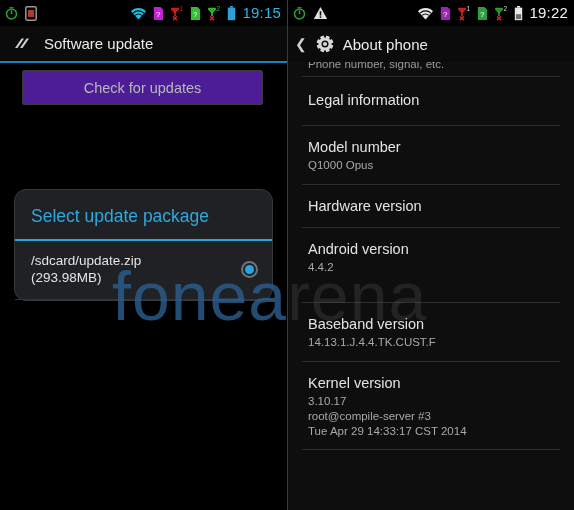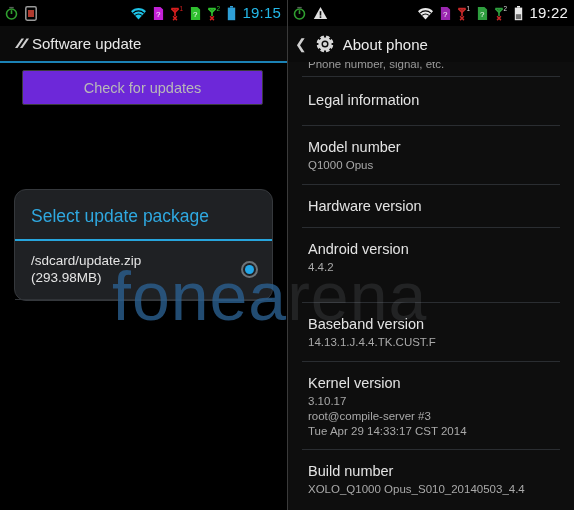--- a/index.html
+++ b/index.html
@@ -39,29 +39,29 @@
   .sb-left { display:flex; align-items:center; gap:7px; }
   .sb-right { margin-left:auto; display:flex; align-items:center; gap:6px; }
   .sb-ico { display:block; }
   .sb-time { font-size:15px; font-weight:400; letter-spacing:.2px; line-height:1; padding-bottom:1px; }
   .time-cyan { color:#24b8e8; }
   .time-white { color:#f2f2f2; }
 
   
   .titlebar {
     position:relative; height:37px; display:flex; align-items:center;
-    background:#0b0b0b; padding-left:12px; gap:0;
+    background:#0b0b0b; padding-left:12px; gap:12px;
     border-bottom:2px solid #1b82b5; z-index:20;
   }
   .titlebar .tb-text { color:#e9e9e9; font-size:15px; }
 
   
   .check-btn {
     position:absolute; left:22px; top:70px; width:241px; height:35px;
-    background:#6d28d9; border:1px solid #3b3b3b; border-radius:2px;
+    background:#4c1d95; border:1px solid #3b3b3b; border-radius:2px;
     display:flex; align-items:center; justify-content:center;
     color:#b9b9b9; font-size:14.5px;
   }
 
   
   .dialog {
     position:absolute; left:14px; top:189px; width:259px;
     background:#1f2124; border:1px solid #35383c; border-radius:12px;
     z-index:50; box-shadow:0 2px 10px rgba(0,0,0,.7);
   }
@@ -286,24 +286,20 @@
         <div class="row-sub">14.13.1.J.4.4.TK.CUST.F</div>
       </div>
 
       <div class="row" style="padding-top:12px;padding-bottom:11px;">
         <div class="row-title">Kernel version</div>
         <div class="row-sub" style="white-space:pre-line;">3.10.17
 root@compile-server #3
 Tue Apr 29 14:33:17 CST 2014</div>
       </div>
 
-      <div class="row nosep" style="padding-top:12px;padding-bottom:12px;">
-        <div class="row-title">Build number</div>
-        <div class="row-sub">XOLO_Q1000 Opus_S010_20140503_4.4</div>
-      </div>
 
     </div>
   </div>
 
   <div class="wm-clipL">
     <div class="watermark wm-blue">fonearena</div>
   </div>
   <div class="wm-clipR">
     <div class="watermark wm-gray">fonearena</div>
   </div>

